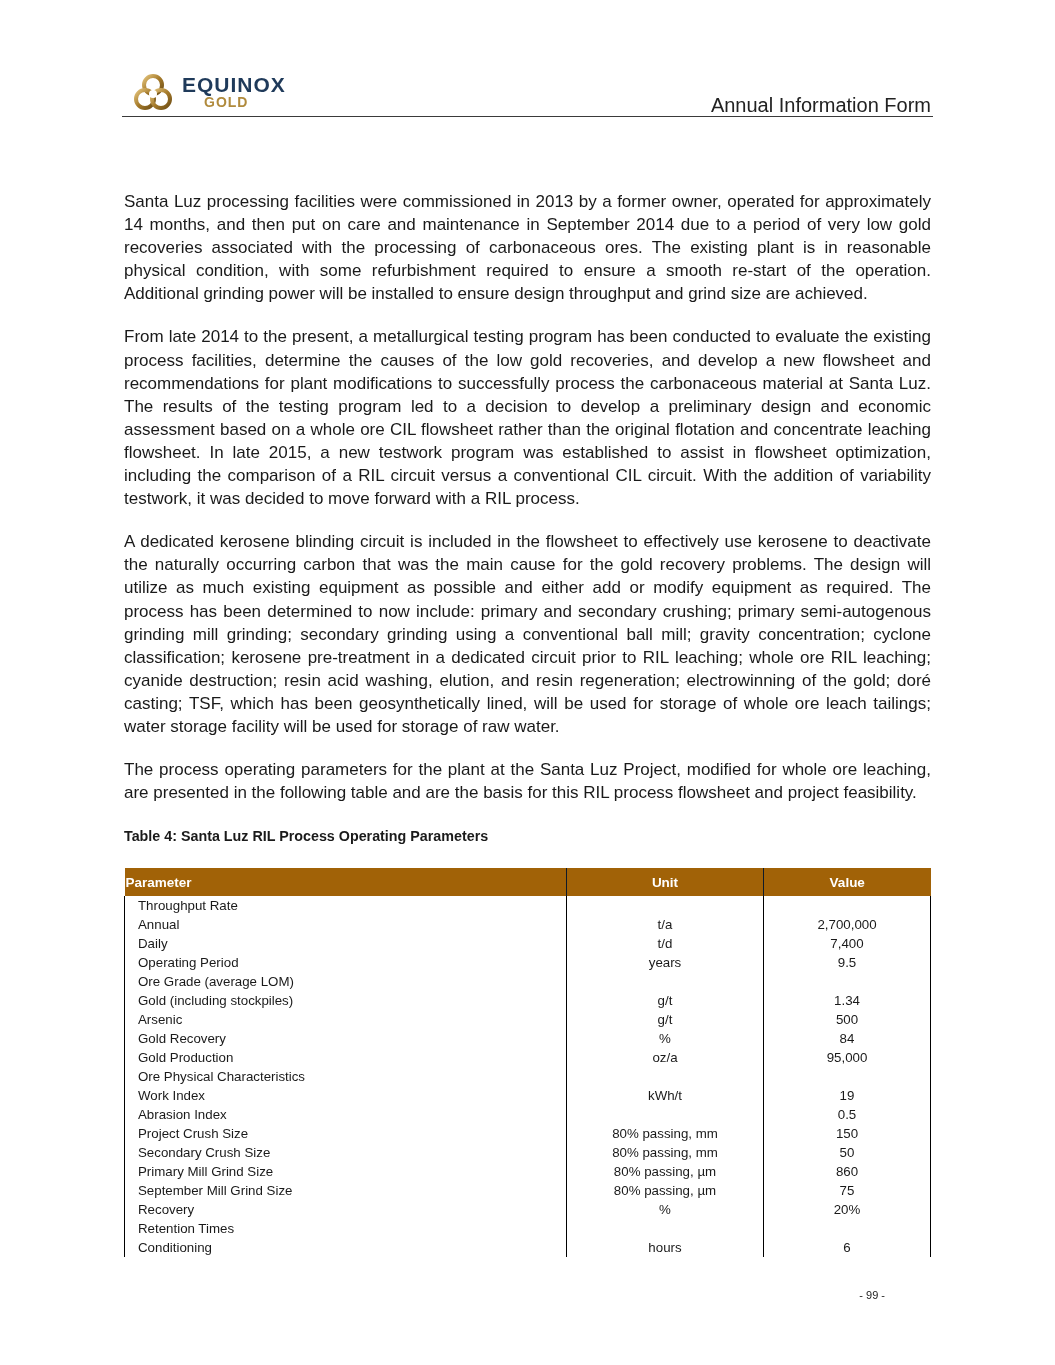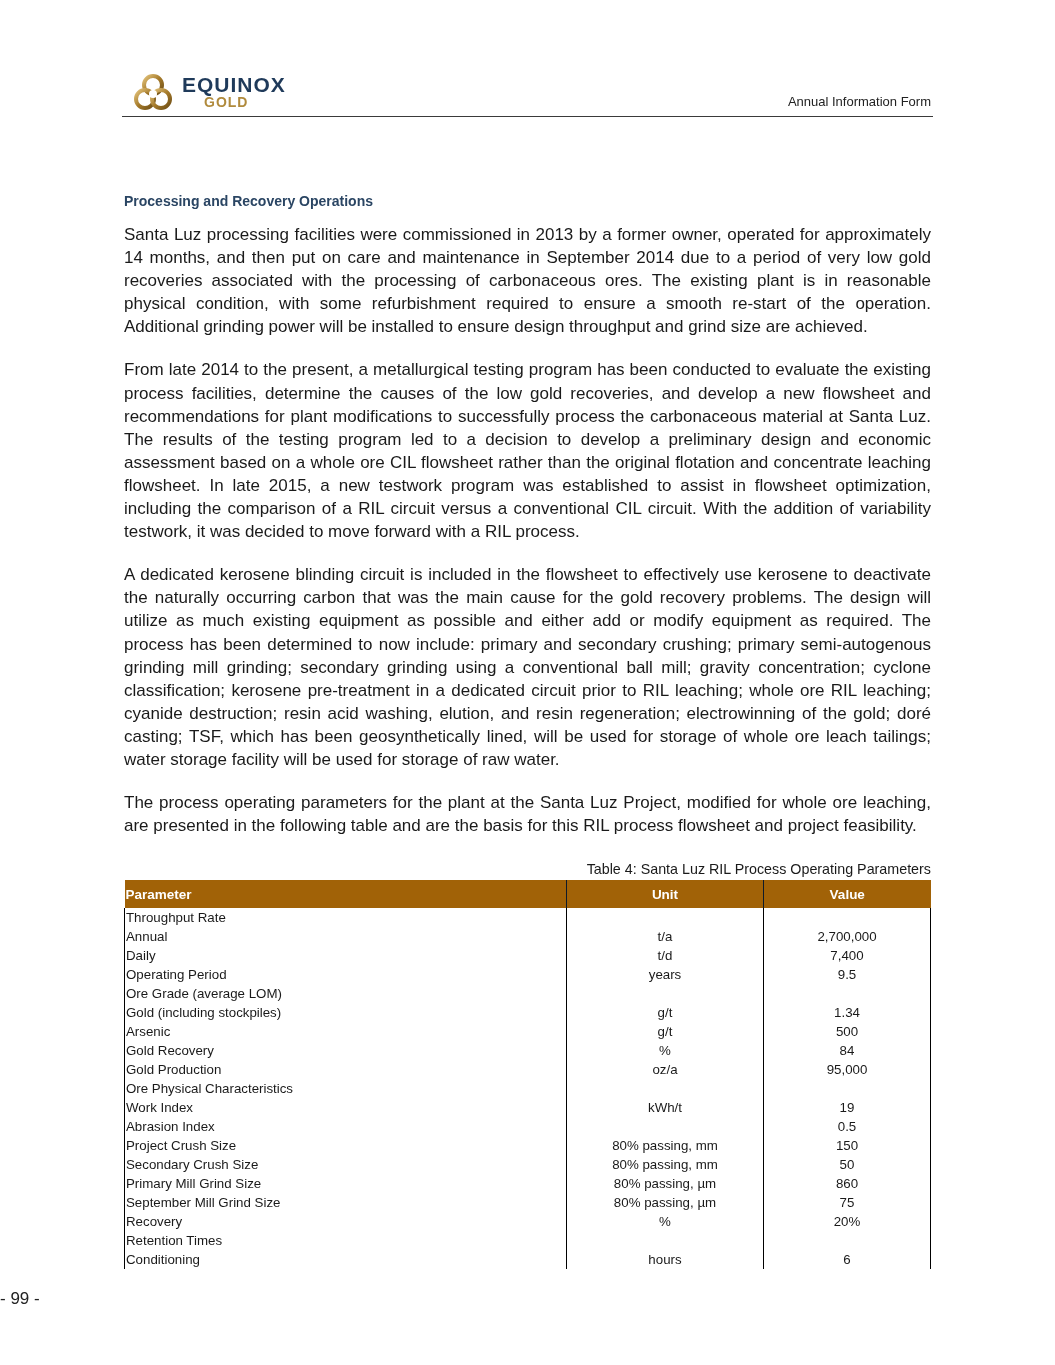--- a/index.html
+++ b/index.html
@@ -2,36 +2,36 @@
 <html><head>
 <meta charset="utf-8">
 <style>
   html, body { margin: 0; padding: 0; background: #ffffff; }
   body { width: 1055px; height: 1365px; position: relative; font-family: "Liberation Sans", sans-serif; color: #1a1a1a; overflow: hidden; }
   .header { position: absolute; left: 122px; top: 68px; width: 811px; height: 48px; border-bottom: 1px solid #3a3a3a; }
   .logo { position: absolute; left: 10px; top: 4px; width: 170px; height: 42px; }
   .logo-mark { position: absolute; left: 0; top: 0; width: 42px; height: 42px; }
   .logo-equinox { position: absolute; left: 50px; top: 2px; font-size: 21px; font-weight: bold; color: #1f3a5a; letter-spacing: 1px; line-height: 21px; }
   .logo-gold { position: absolute; left: 72px; top: 20px; font-size: 14px; font-weight: bold; color: #b08a3c; letter-spacing: 1px; line-height: 21px; }
-  .doc-title { position: absolute; right: 2px; top: 26px; font-size: 13px; color: #222; text-align: center; }
+  .doc-title { position: absolute; right: 2px; top: 26px; font-size: 20px; color: #222; text-align: center; }
   .content { position: absolute; left: 124px; top: 190px; width: 807px; }
   .section-heading { font-size: 14px; font-weight: bold; color: #2a4563; margin: 3px 0 14px 0; }
   p.body { font-size: 17px; line-height: 23.1px; text-align: justify; margin: 0 0 20px 0; }
-  .table-caption { font-size: 14.3px; font-weight: normal; margin: 24px 0 3px 0; text-align: right; }
+  .table-caption { font-size: 14.3px; font-weight: bold; margin: 24px 0 24px 0; }
   table.params { width: 807px; border-collapse: collapse; font-size: 13.3px; }
   table.params th { background: #a16207; color: #ffffff; font-weight: bold; height: 28px; padding: 0; font-size: 13.5px; }
   table.params th.param { text-align: left; padding-left: 1px; }
   table.params th.unit, table.params td.unit { width: 196px; text-align: center; }
   table.params th.value, table.params td.value { width: 166px; text-align: center; }
   table.params th + th { border-left: 1px solid #0d1a29; }
   table.params td { height: 19px; padding: 0; line-height: 19px; }
-  table.params td.param { border-left: 1px solid #000; padding-left: 1px; }
+  table.params td.param { border-left: 1px solid #000; padding-left: 13px; }
   table.params td.unit { border-left: 1px solid #000; }
   table.params td.value { border-left: 1px solid #000; border-right: 1px solid #000; }
-  .page-number { position: absolute; left: 0; width: 885px; top: 1289px; text-align: left; font-size: 17px; color: #222; }
+  .page-number { position: absolute; left: 0; width: 885px; top: 1289px; text-align: right; font-size: 11px; color: #222; }
 </style>
 </head>
 <body>
 
 <div class="header">
   <div class="logo">
     <svg class="logo-mark" viewBox="0 0 42 42">
       <defs>
         <linearGradient id="g1" x1="0" y1="0" x2="1" y2="1">
           <stop offset="0" stop-color="#e2c27a"></stop>
@@ -44,21 +44,20 @@
       <circle cx="29" cy="27" r="9" fill="none" stroke="url(#g1)" stroke-width="4"></circle>
       <circle cx="21" cy="22" r="4" fill="#ffffff"></circle>
     </svg>
     <span class="logo-equinox">EQUINOX</span>
     <span class="logo-gold">GOLD</span>
   </div>
   <span class="doc-title">Annual Information Form</span>
 </div>
 
 <div class="content">
-  <div class="section-heading">Processing and Recovery Operations</div>
   <p class="body">Santa Luz processing facilities were commissioned in 2013 by a former owner, operated for approximately 14 months, and then put on care and maintenance in September 2014 due to a period of very low gold recoveries associated with the processing of carbonaceous ores. The existing plant is in reasonable physical condition, with some refurbishment required to ensure a smooth re-start of the operation. Additional grinding power will be installed to ensure design throughput and grind size are achieved.</p>
   <p class="body">From late 2014 to the present, a metallurgical testing program has been conducted to evaluate the existing process facilities, determine the causes of the low gold recoveries, and develop a new flowsheet and recommendations for plant modifications to successfully process the carbonaceous material at Santa Luz. The results of the testing program led to a decision to develop a preliminary design and economic assessment based on a whole ore CIL flowsheet rather than the original flotation and concentrate leaching flowsheet. In late 2015, a new testwork program was established to assist in flowsheet optimization, including the comparison of a RIL circuit versus a conventional CIL circuit. With the addition of variability testwork, it was decided to move forward with a RIL process.</p>
   <p class="body">A dedicated kerosene blinding circuit is included in the flowsheet to effectively use kerosene to deactivate the naturally occurring carbon that was the main cause for the gold recovery problems. The design will utilize as much existing equipment as possible and either add or modify equipment as required. The process has been determined to now include: primary and secondary crushing; primary semi-autogenous grinding mill grinding; secondary grinding using a conventional ball mill; gravity concentration; cyclone classification; kerosene pre-treatment in a dedicated circuit prior to RIL leaching; whole ore RIL leaching; cyanide destruction; resin acid washing, elution, and resin regeneration; electrowinning of the gold; doré casting; TSF, which has been geosynthetically lined, will be used for storage of whole ore leach tailings; water storage facility will be used for storage of raw water.</p>
   <p class="body" style="margin-bottom:0">The process operating parameters for the plant at the Santa Luz Project, modified for whole ore leaching, are presented in the following table and are the basis for this RIL process flowsheet and project feasibility.</p>
 
   <div class="table-caption">Table 4: Santa Luz RIL Process Operating Parameters</div>
   <table class="params">
     <thead>
       <tr>
         <th class="param">Parameter</th>

